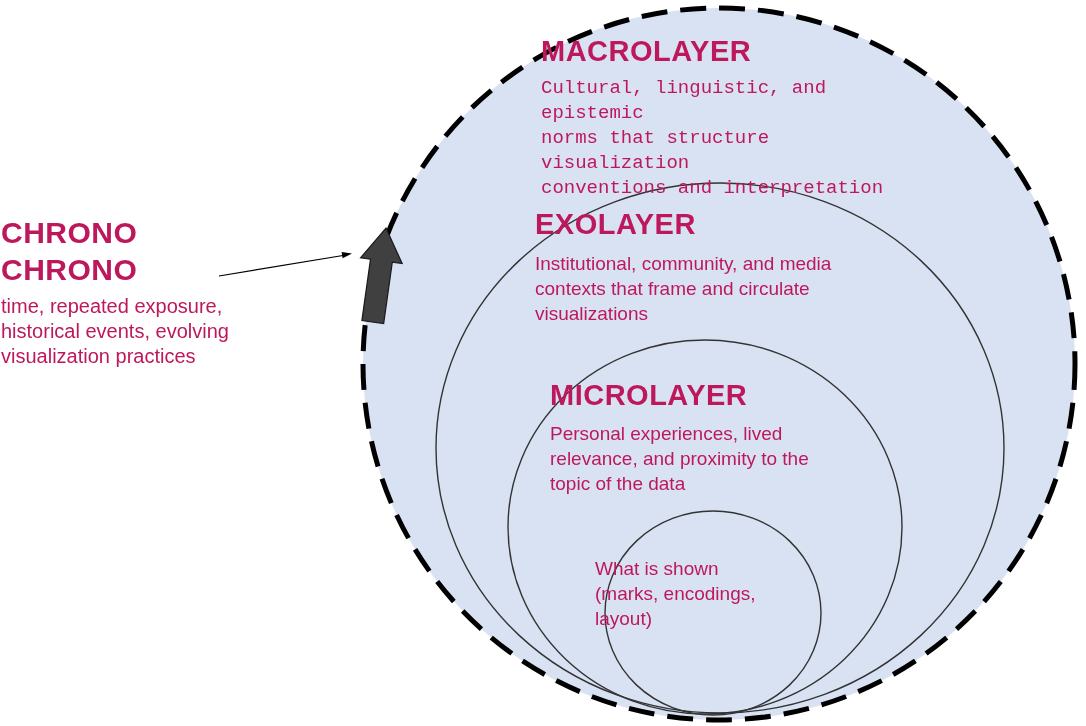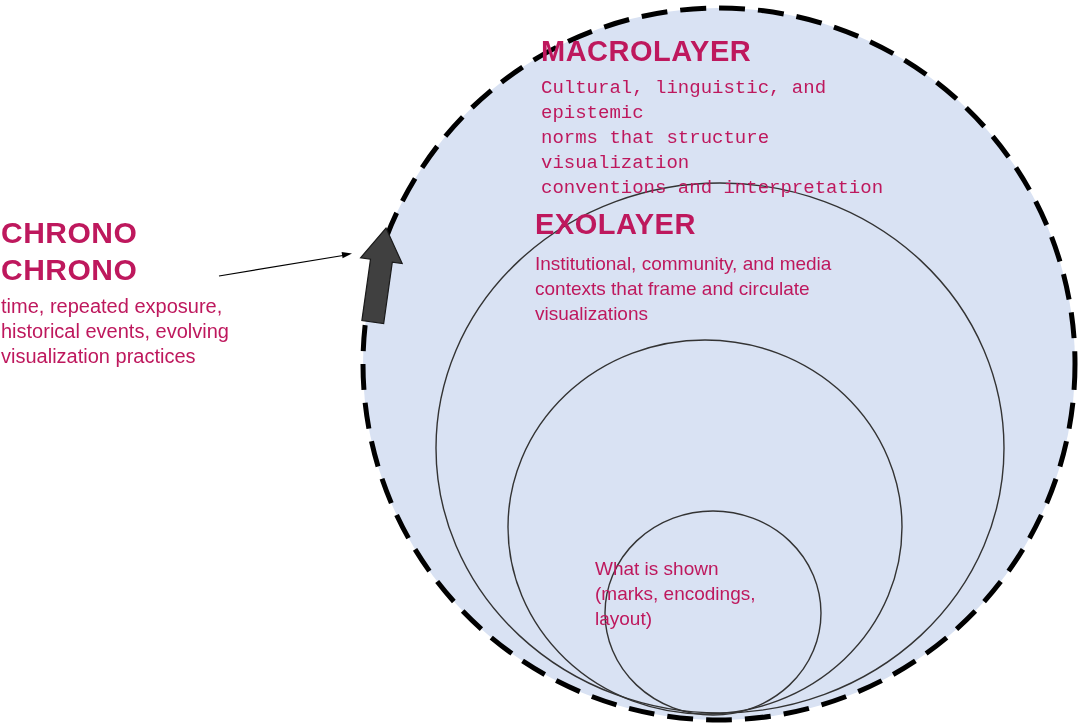--- a/index.html
+++ b/index.html
@@ -84,20 +84,28 @@
 
   <div class="layer-label" id="label-exo">
     <div class="layer-title">EXOLAYER</div>
     <div class="layer-desc">
       <div>Institutional, community, and media</div>
       <div>contexts that frame and circulate</div>
       <div>visualizations</div>
     </div>
   </div>
 
+  <div class="layer-label" id="label-micro">
+    <div class="layer-title">MICROLAYER</div>
+    <div class="layer-desc">
+      <div>Personal experiences, lived</div>
+      <div>relevance, and proximity to the</div>
+      <div>topic of the data</div>
+    </div>
+  </div>
 
   <div class="layer-label" id="label-visual">
     <div class="layer-desc">
       <div>What is shown</div>
       <div>(marks, encodings,</div>
       <div>layout)</div>
     </div>
   </div>
 
   <div class="layer-label" id="label-chrono">

